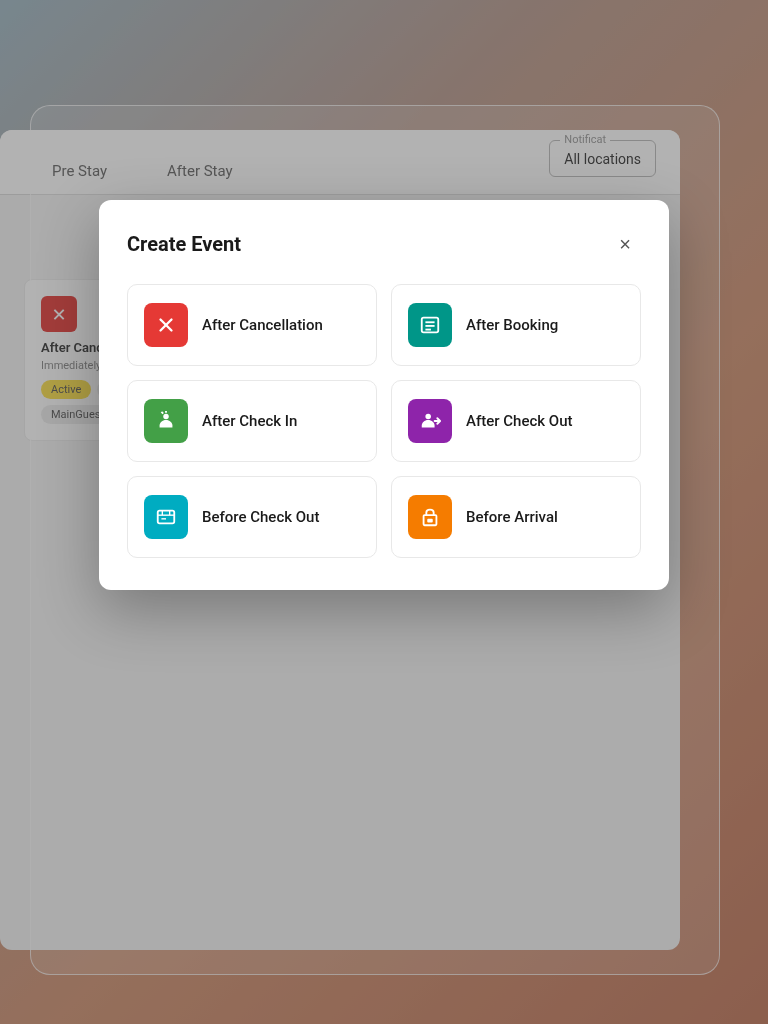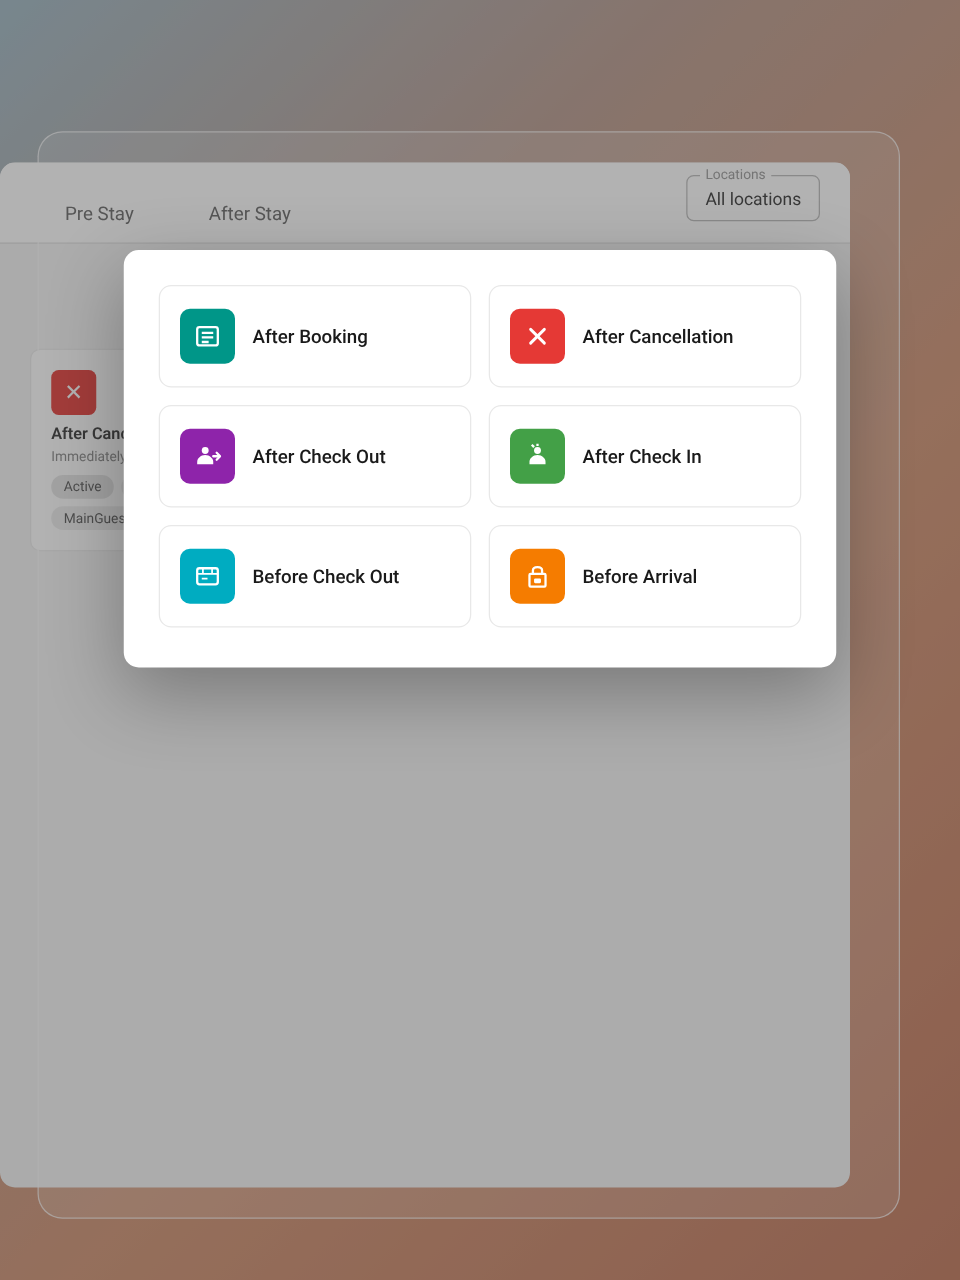--- a/index.html
+++ b/index.html
@@ -189,35 +189,35 @@
 <div class="app-window">
   <div class="app-tabs">
     <div class="app-tab">
       <span>Pre Stay</span>
     </div>
     <div class="app-tab">
       <span>After Stay</span>
     </div>
 
     <div style="position:absolute; right:24px; top:10px; border:1px solid #bbb; border-radius:6px; padding:8px 14px; background:white;">
-      <div style="font-size:11px;color:#999;position:absolute;top:-8px;left:10px;background:white;padding:0 4px;">Locations</div>
+      <div style="font-size:11px;color:#999;position:absolute;top:-8px;left:10px;background:white;padding:0 4px;">Notificat</div>
       <span style="font-size:14px;color:#333;">All locations</span>
     </div>
   </div>
 
   <div class="app-content">
 
     <div style="display:flex;gap:16px;margin-top:60px;">
 
       <div style="background:white;border-radius:8px;padding:16px;flex:1;border:1px solid #eee;">
         <div class="cancel-icon-bg">✕</div>
         <div style="font-size:13px;font-weight:600;color:#333;margin-bottom:4px;">After Cancellation Demo Notification Event</div>
         <div style="font-size:11px;color:#888;margin-bottom:8px;">Immediately After Cancellation</div>
         <div style="display:flex;gap:6px;flex-wrap:wrap;">
-          <span style="background:#e5e5e5;border-radius:20px;padding:3px 10px;font-size:11px;color:#555;">Active</span>
+          <span style="background:#fde047;border-radius:20px;padding:3px 10px;font-size:11px;color:#555;">Active</span>
           <span style="background:#eee;border-radius:20px;padding:3px 10px;font-size:11px;color:#555;">All Locations</span>
           <span style="background:#eee;border-radius:20px;padding:3px 10px;font-size:11px;color:#555;">0 Audiences</span>
           <span style="background:#eee;border-radius:20px;padding:3px 10px;font-size:11px;color:#555;">MainGuest</span>
         </div>
       </div>
 
       <div style="background:white;border-radius:8px;padding:16px;flex:1;border:1px solid #eee;">
         <div style="text-align:right;font-size:12px;color:#888;margin-bottom:8px;">0 Audiences</div>
         <div class="cancel-icon-bg">✕</div>
         <div style="font-size:13px;font-weight:600;color:#333;margin-bottom:4px;">After Cancellation Demo Notificat...</div>
@@ -229,67 +229,71 @@
         </div>
       </div>
     </div>
   </div>
 </div>
 
 <div class="outer-card"></div>
 
 <div class="modal-overlay">
   <div class="modal">
+    <div class="modal-header">
+      <h2 class="modal-title">Create Event</h2>
+      <button class="modal-close">×</button>
+    </div>
 
     <div class="modal-grid">
+
+      <div class="event-option">
+        <div class="event-icon icon-red">
+          <svg width="22" height="22" viewBox="0 0 24 24" fill="white">
+            <line x1="6" y1="6" x2="18" y2="18" stroke="white" stroke-width="2.5" stroke-linecap="round"></line>
+            <line x1="18" y1="6" x2="6" y2="18" stroke="white" stroke-width="2.5" stroke-linecap="round"></line>
+          </svg>
+        </div>
+        <span class="event-label">After Cancellation</span>
+      </div>
 
       <div class="event-option">
         <div class="event-icon icon-teal">
           <svg width="22" height="22" viewBox="0 0 24 24" fill="white">
             <rect x="3" y="4" width="18" height="16" rx="2" fill="none" stroke="white" stroke-width="2"></rect>
             <line x1="7" y1="9" x2="17" y2="9" stroke="white" stroke-width="2"></line>
             <line x1="7" y1="13" x2="17" y2="13" stroke="white" stroke-width="2"></line>
             <line x1="7" y1="17" x2="13" y2="17" stroke="white" stroke-width="2"></line>
           </svg>
         </div>
         <span class="event-label">After Booking</span>
       </div>
 
       <div class="event-option">
-        <div class="event-icon icon-red">
-          <svg width="22" height="22" viewBox="0 0 24 24" fill="white">
-            <line x1="6" y1="6" x2="18" y2="18" stroke="white" stroke-width="2.5" stroke-linecap="round"></line>
-            <line x1="18" y1="6" x2="6" y2="18" stroke="white" stroke-width="2.5" stroke-linecap="round"></line>
-          </svg>
-        </div>
-        <span class="event-label">After Cancellation</span>
+        <div class="event-icon icon-green">
+          <svg width="22" height="22" viewBox="0 0 24 24" fill="white">
+            <circle cx="12" cy="7" r="3" fill="white"></circle>
+            <path d="M12 11 C8 11 5 14 5 17 L5 19 L19 19 L19 17 C19 14 16 11 12 11Z" fill="white"></path>
+            <line x1="12" y1="3" x2="12" y2="1" stroke="white" stroke-width="2"></line>
+            <line x1="9" y1="4" x2="7" y2="2" stroke="white" stroke-width="2"></line>
+          </svg>
+        </div>
+        <span class="event-label">After Check In</span>
       </div>
 
       <div class="event-option">
         <div class="event-icon icon-purple">
           <svg width="22" height="22" viewBox="0 0 24 24" fill="white">
             <circle cx="10" cy="7" r="3" fill="white"></circle>
             <path d="M10 11 C6 11 3 14 3 17 L3 19 L17 19 L17 17 C17 14 14 11 10 11Z" fill="white"></path>
             <line x1="17" y1="12" x2="22" y2="12" stroke="white" stroke-width="2" stroke-linecap="round"></line>
             <polyline points="20,9 23,12 20,15" fill="none" stroke="white" stroke-width="2" stroke-linecap="round" stroke-linejoin="round"></polyline>
           </svg>
         </div>
         <span class="event-label">After Check Out</span>
-      </div>
-
-      <div class="event-option">
-        <div class="event-icon icon-green">
-          <svg width="22" height="22" viewBox="0 0 24 24" fill="white">
-            <circle cx="12" cy="7" r="3" fill="white"></circle>
-            <path d="M12 11 C8 11 5 14 5 17 L5 19 L19 19 L19 17 C19 14 16 11 12 11Z" fill="white"></path>
-            <line x1="12" y1="3" x2="12" y2="1" stroke="white" stroke-width="2"></line>
-            <line x1="9" y1="4" x2="7" y2="2" stroke="white" stroke-width="2"></line>
-          </svg>
-        </div>
-        <span class="event-label">After Check In</span>
       </div>
 
       <div class="event-option">
         <div class="event-icon icon-cyan">
           <svg width="22" height="22" viewBox="0 0 24 24" fill="white">
             <rect x="3" y="5" width="18" height="14" rx="2" fill="none" stroke="white" stroke-width="2"></rect>
             <line x1="3" y1="10" x2="21" y2="10" stroke="white" stroke-width="1.5"></line>
             <line x1="8" y1="5" x2="8" y2="10" stroke="white" stroke-width="1.5"></line>
             <line x1="16" y1="5" x2="16" y2="10" stroke="white" stroke-width="1.5"></line>
             <line x1="7" y1="14" x2="12" y2="14" stroke="white" stroke-width="1.5"></line>

